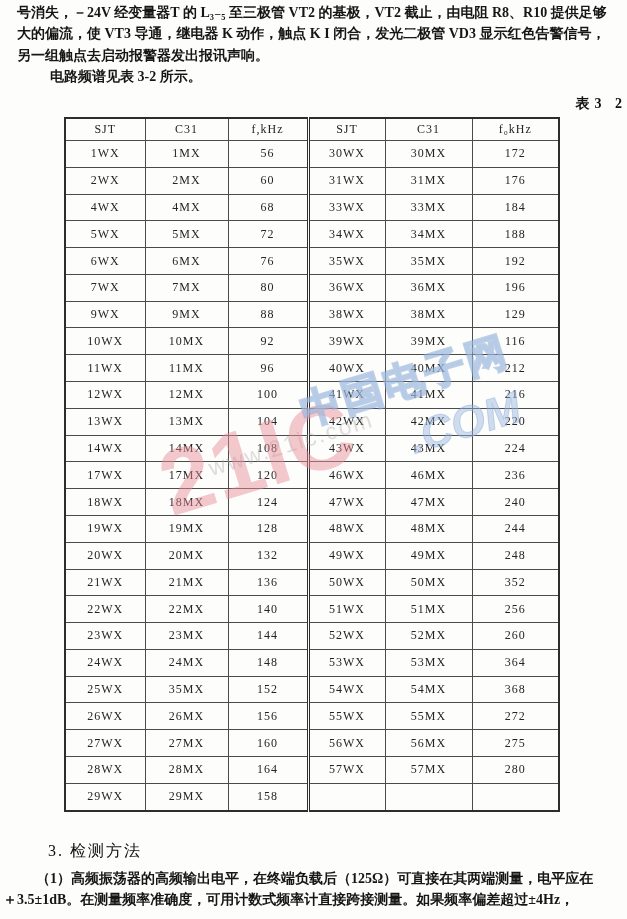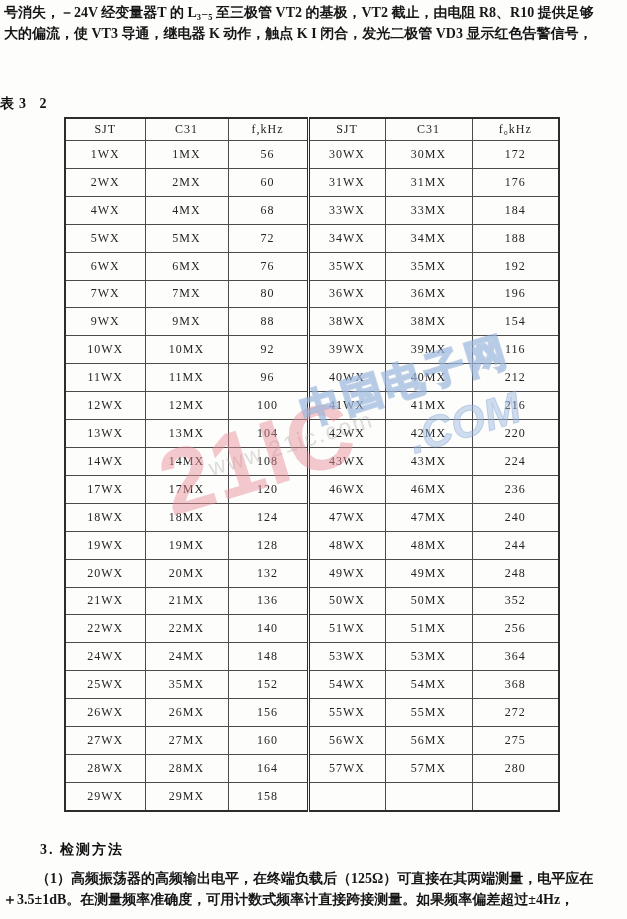--- a/index.html
+++ b/index.html
@@ -1,22 +1,22 @@
 <!DOCTYPE html>
 <html><head>
 <meta charset="utf-8">
 <style>
   html,body{margin:0;padding:0;background:#e8e8e8;}
   .page{position:relative;width:627px;height:919px;background:#fdfdfc;overflow:hidden;
         font-family:"Liberation Serif","DejaVu Serif",serif;color:#1b1b1b;}
   .para{position:absolute;font-size:14px;font-weight:bold;color:#161616;}
   .para .tline{white-space:nowrap;height:21.4px;}
-  .para.top{top:4px;left:4px;right:2px;}
+  .para.top{top:4px;left:17px;right:2px;}
   .para.top .tline.indent{padding-left:33px;}
-  .caption{position:absolute;top:95px;left:0;right:0;text-align:left;
+  .caption{position:absolute;top:95px;left:0;right:0;text-align:right;
            font-size:14px;font-weight:bold;letter-spacing:5px;color:#111;}
   table.freq{position:absolute;left:64px;top:117px;width:494px;height:695px;
              border-collapse:collapse;table-layout:fixed;border:2px solid #2d2d2d;
              font-size:12px;color:#242424;}
   table.freq th,table.freq td{border:1px solid #4b4b4b;text-align:center;padding:0;
              font-weight:normal;letter-spacing:1px;overflow:hidden;}
   table.freq th{height:21px;margin-left:14px;}
   table.freq td{height:22.1px;}
   table.freq .dbl{border-left:3px double #2d2d2d;}
   .watermark{position:absolute;left:118px;top:512px;width:470px;height:0;
@@ -25,33 +25,35 @@
   .wm-big{position:absolute;left:50px;top:-58px;font-size:92px;font-weight:bold;
           color:rgba(233,142,152,0.48);letter-spacing:1px;line-height:1;}
   .wm-cn{position:absolute;left:205px;top:-62px;font-size:40px;font-weight:bold;
          letter-spacing:3px;color:rgba(210,228,246,0.40);
          -webkit-text-stroke:2.5px rgba(139,170,214,0.55);line-height:1;}
   .wm-com{position:absolute;left:300px;top:-6px;font-size:44px;font-weight:bold;
           font-style:italic;color:rgba(148,180,222,0.45);
           -webkit-text-stroke:1px rgba(139,170,214,0.45);line-height:1;}
   .wm-www{position:absolute;left:100px;top:-26px;font-size:23px;
           color:rgba(168,168,168,0.38);letter-spacing:2px;line-height:1;}
-  .sec-head{position:absolute;left:40px;top:841px;font-size:14px;font-weight:bold;
+  .sec-head{position:absolute;left:48px;top:841px;font-size:16px;font-weight:normal;
             letter-spacing:2px;color:#101010;}
   .para.bottom{top:868px;left:3px;right:12px;line-height:22.5px;}
   .para.bottom .tline.indent2{padding-left:33px;}
 </style>
 </head>
 <body>
 
 <div class="page">
 
   <div class="para top">
     <div class="tline">号消失，－24V 经变量器T 的 L₃₋₅ 至三极管 VT2 的基极，VT2 截止，由电阻 R8、R10 提供足够</div>
     <div class="tline">大的偏流，使 VT3 导通，继电器 K 动作，触点 K I 闭合，发光二极管 VD3 显示红色告警信号，</div>
+    <div class="tline">另一组触点去启动报警器发出报讯声响。</div>
+    <div class="tline indent">电路频谱见表 3-2 所示。</div>
   </div>
 
   <div class="caption">表3 2</div>
 
   <table class="freq">
     <colgroup>
       <col style="width:80px">
         <col style="width:83px">
         <col style="width:80px">
       <col style="width:77px">
@@ -116,21 +118,21 @@
           <td class="dbl">36WX</td>
           <td>36MX</td>
           <td>196</td>
         </tr>
         <tr>
           <td>9WX</td>
           <td>9MX</td>
           <td>88</td>
           <td class="dbl">38WX</td>
           <td>38MX</td>
-          <td>154</td>
+          <td>129</td>
         </tr>
         <tr>
           <td>10WX</td>
           <td>10MX</td>
           <td>92</td>
           <td class="dbl">39WX</td>
           <td>39MX</td>
           <td>116</td>
         </tr>
         <tr>
@@ -207,20 +209,28 @@
         </tr>
         <tr>
           <td>22WX</td>
           <td>22MX</td>
           <td>140</td>
           <td class="dbl">51WX</td>
           <td>51MX</td>
           <td>256</td>
         </tr>
         <tr>
+          <td>23WX</td>
+          <td>23MX</td>
+          <td>144</td>
+          <td class="dbl">52WX</td>
+          <td>52MX</td>
+          <td>260</td>
+        </tr>
+        <tr>
           <td>24WX</td>
           <td>24MX</td>
           <td>148</td>
           <td class="dbl">53WX</td>
           <td>53MX</td>
           <td>364</td>
         </tr>
         <tr>
           <td>25WX</td>
           <td>35MX</td>

